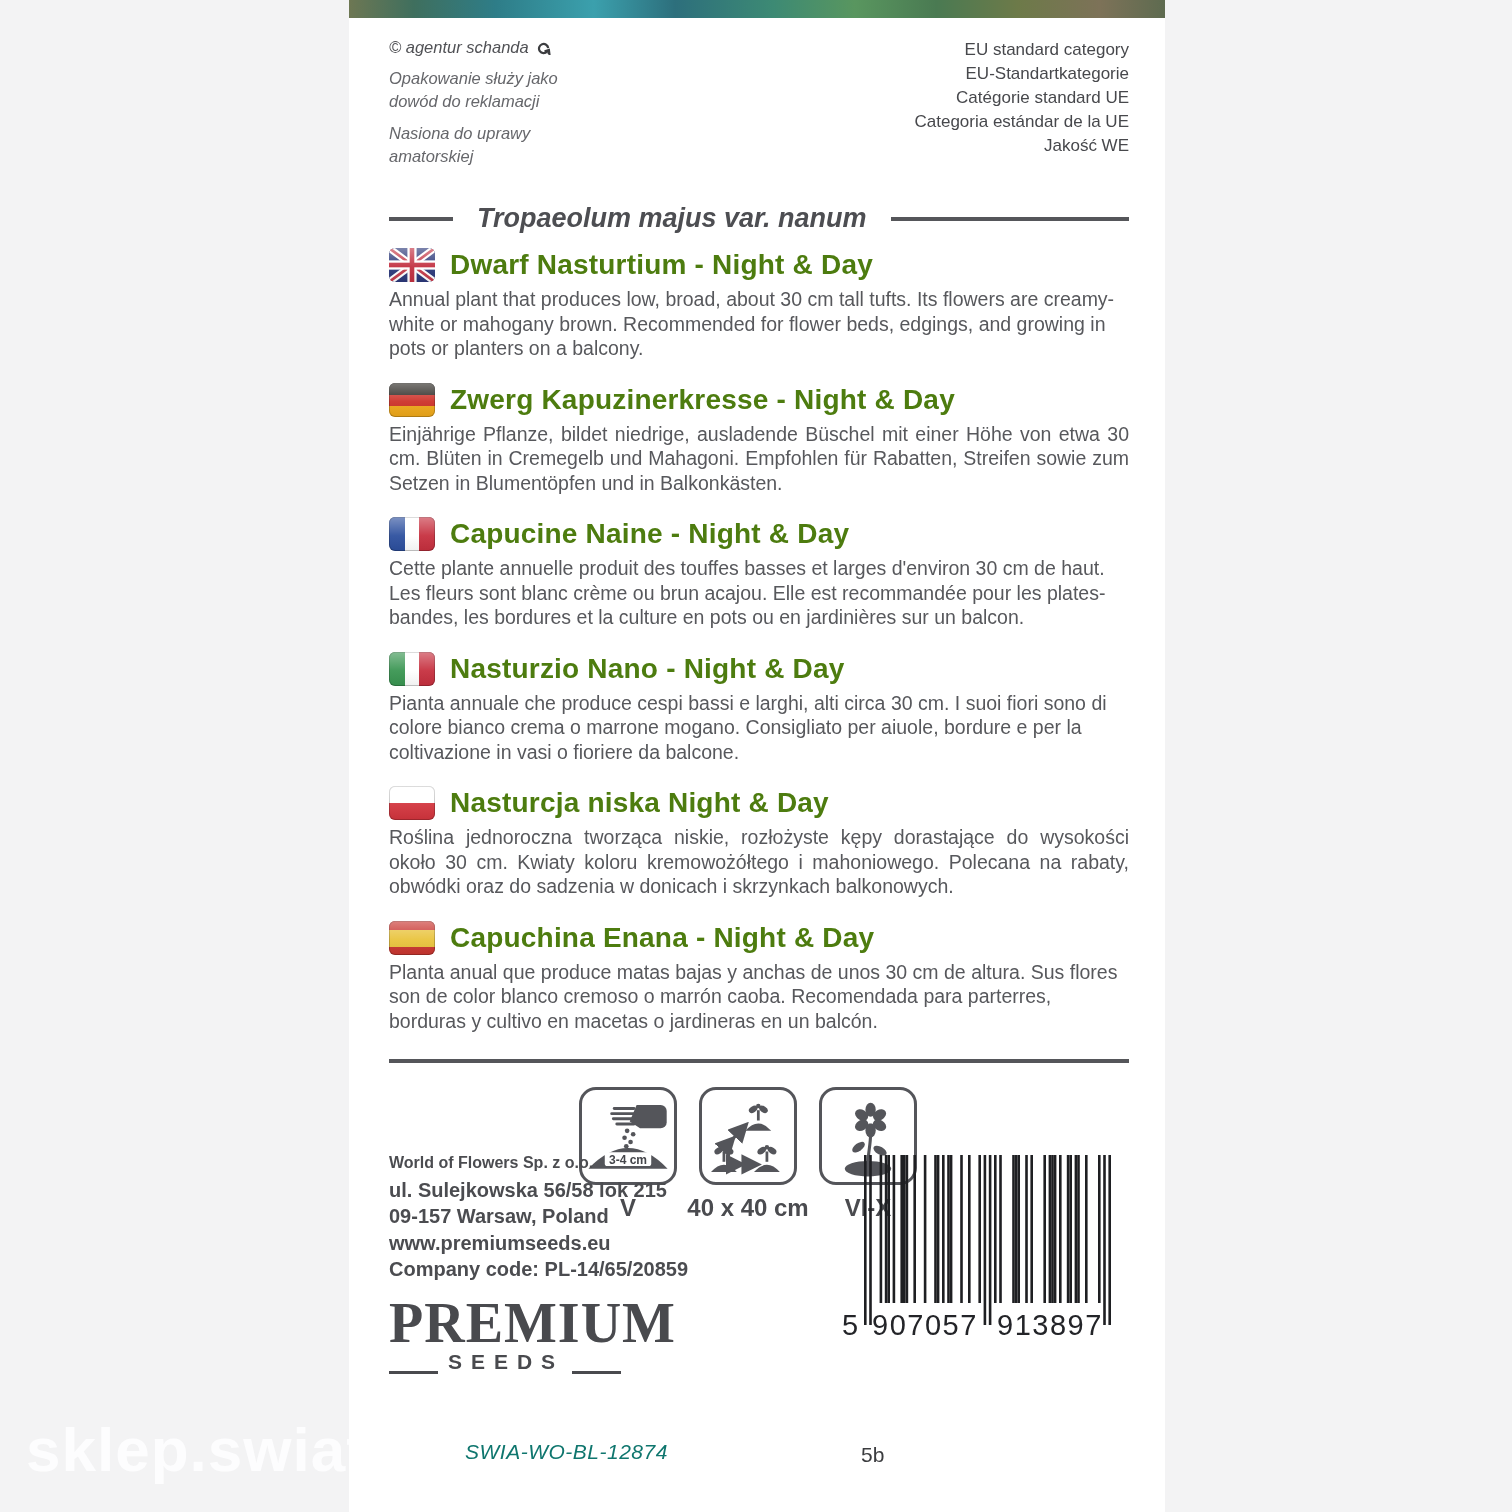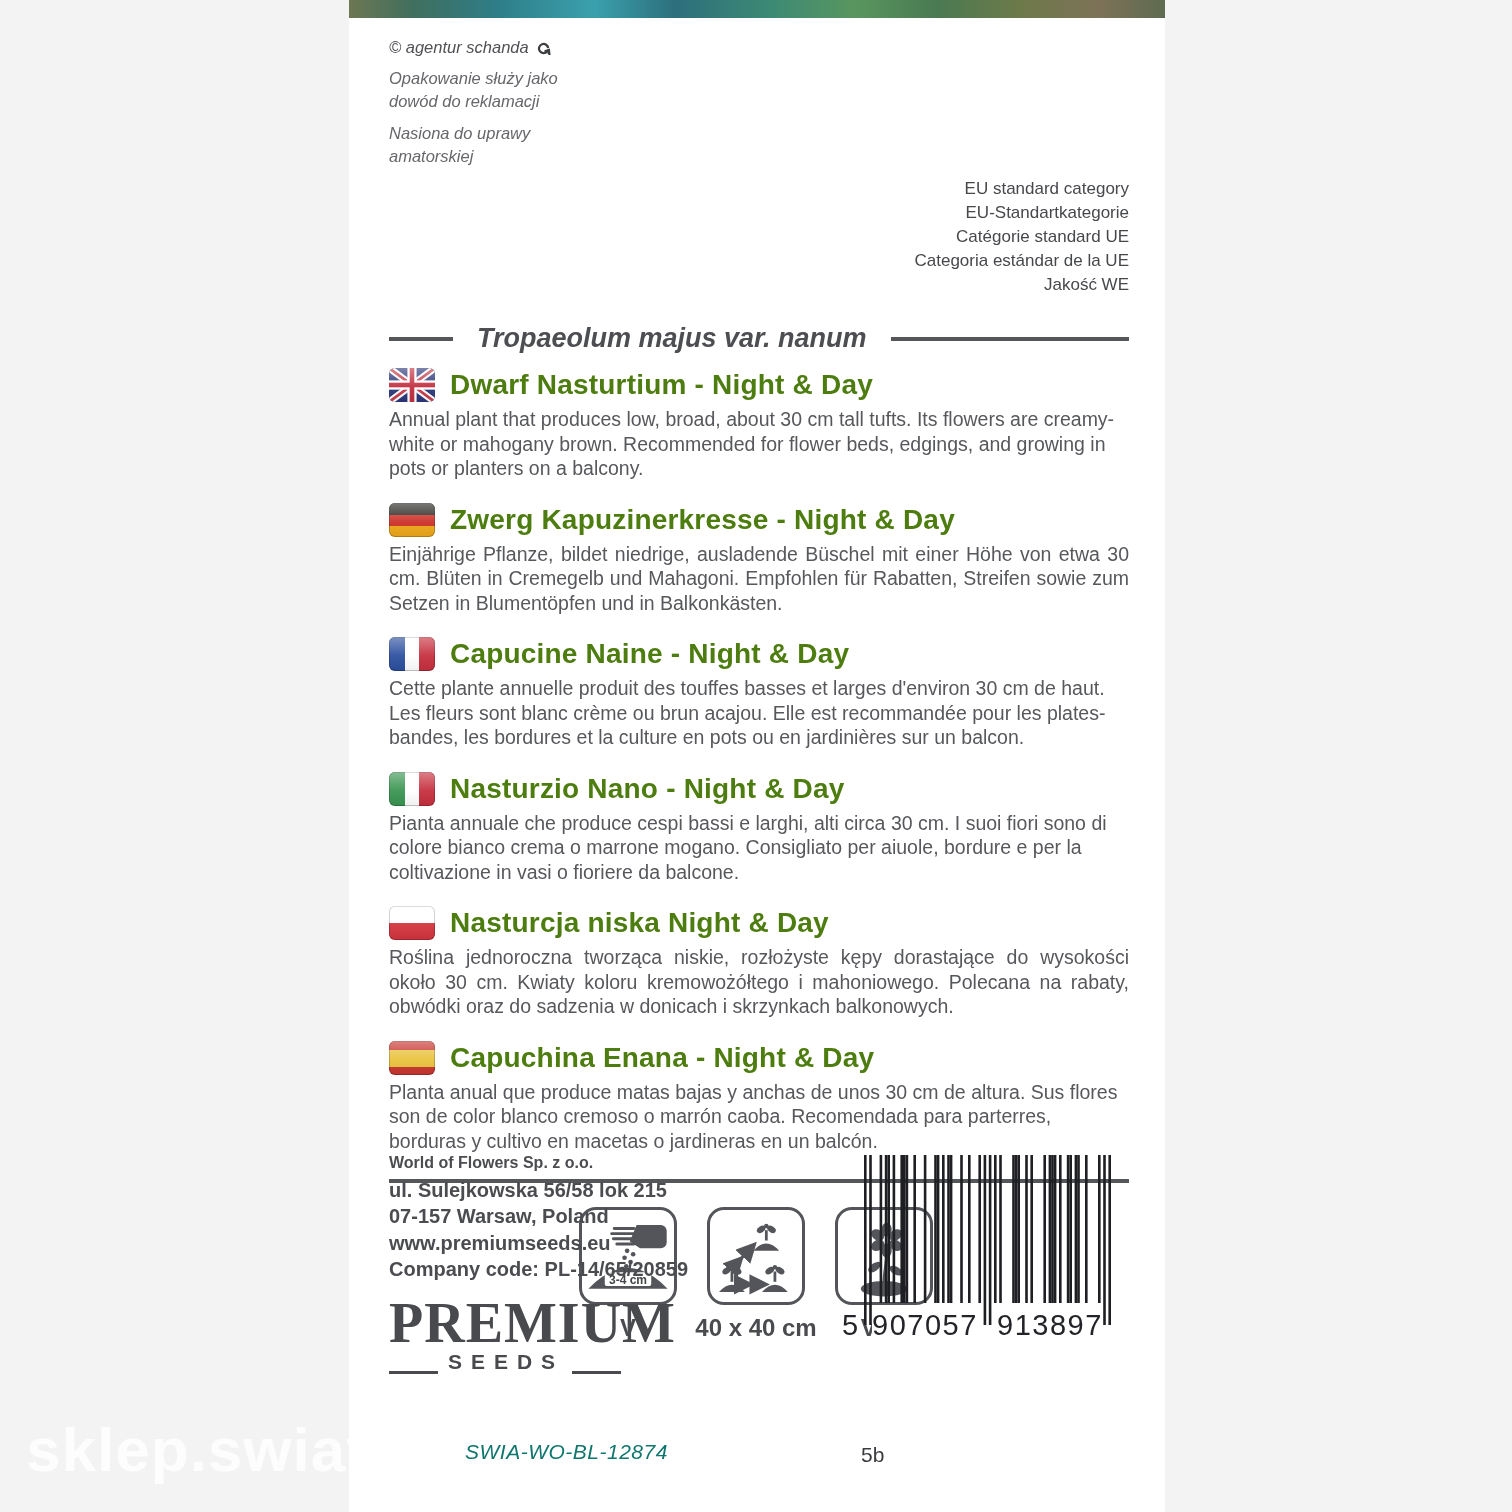--- a/index.html
+++ b/index.html
@@ -25,21 +25,21 @@
     background:#ffffff; z-index:1;
   }
   .photo-strip {
     height:18px; width:100%;
     background:linear-gradient(90deg,#6d7753 0%,#3f6f5e 8%,#2e7d88 18%,#3ba0ad 30%,#2d6f7c 40%,#3d8a74 52%,#59965f 62%,#4a7a52 72%,#6d7a49 82%,#7d7258 92%,#5e6b50 100%);
     filter:blur(0.5px);
   }
   .content { padding:0 36px 0 40px; }
 
   
-  .top-row { display:flex; justify-content:space-between; margin-top:20px;flex-direction:column; }
+  .top-row { display:flex; justify-content:space-between; margin-top:20px; }
   .top-left { font-style:italic; color:#66676b; font-size:16.5px; }
   .credit-line { display:flex; align-items:center; gap:6px; color:#505155; margin-bottom:10px; }
   .claim p { line-height:23px; }
   .claim { margin-bottom:9px; }
   .top-right { text-align:right; color:#47484c; font-size:17px; line-height:24px; }
 
   
   .title-row { display:flex; align-items:center; margin-top:26px; gap:18px; }
   .title-row .rule { height:4px; background:#55565a; }
   .rule-l { width:64px; }
@@ -61,21 +61,21 @@
           background:linear-gradient(180deg,rgba(255,255,255,.38),rgba(255,255,255,.06) 55%,rgba(0,0,0,.06)); }
   .flag svg { position:absolute; inset:0; width:100%; height:100%; }
   .flag-de { background:linear-gradient(180deg,#2a2722 0 34%,#cc3028 34% 67%,#eda719 67%); }
   .flag-fr { background:linear-gradient(90deg,#2c4f9e 0 34%,#ffffff 34% 66%,#c62f3e 66%); }
   .flag-it { background:linear-gradient(90deg,#399551 0 34%,#ffffff 34% 66%,#c62f3e 66%); }
   .flag-pl { background:linear-gradient(180deg,#ffffff 0 50%,#d2343d 50%); }
   .flag-es { background:linear-gradient(180deg,#c8352f 0 26%,#e9c33c 26% 76%,#c8352f 76%); }
 
   
   .divider { margin-top:26px; height:4px; background:#55565a; }
-  .icons-row { display:flex; gap:30px; margin-top:24px; margin-left:190px;align-items:center; }
+  .icons-row { display:flex; gap:22px; margin-top:24px; margin-left:190px;align-items:center; }
   .icon-col { display:flex; flex-direction:column; align-items:center; width:98px; }
   .icon-box { width:98px; height:98px; border:3px solid #54555a; border-radius:17px;
               display:flex; align-items:center; justify-content:center; background:#fff; }
   .icon-box svg { width:86px; height:86px; }
   .icon-caption { margin-top:9px; font-size:24px; font-weight:bold; color:#4a4b4f; white-space:nowrap; }
 
   
   .bottom-area { position:absolute; left:40px; right:36px; top:1150px; height:310px; }
   .company { font-weight:bold; color:#4b4c50; font-size:20px; line-height:26.5px; }
   .company .co-name { font-size:16px; }
@@ -285,21 +285,21 @@
         </div>
         <div class="icon-caption">VI-X</div>
       </div>
     </div>
   </div>
 
   <div class="bottom-area">
     <div class="company">
       <p class="co-name">World of Flowers Sp. z o.o.</p>
       <p>ul. Sulejkowska 56/58 lok 215</p>
-      <p>07-157 Warsaw, Poland</p>
+      <p>09-157 Warsaw, Poland</p>
       <p>www.premiumseeds.eu</p>
       <p>Company code: PL-14/65/20859</p>
     </div>
 
     <div class="brand">
       <div class="brand-name">PREMIUM</div>
       <div class="brand-sub-row">
         <span class="brand-sub">SEEDS</span>
       </div>
     </div>

